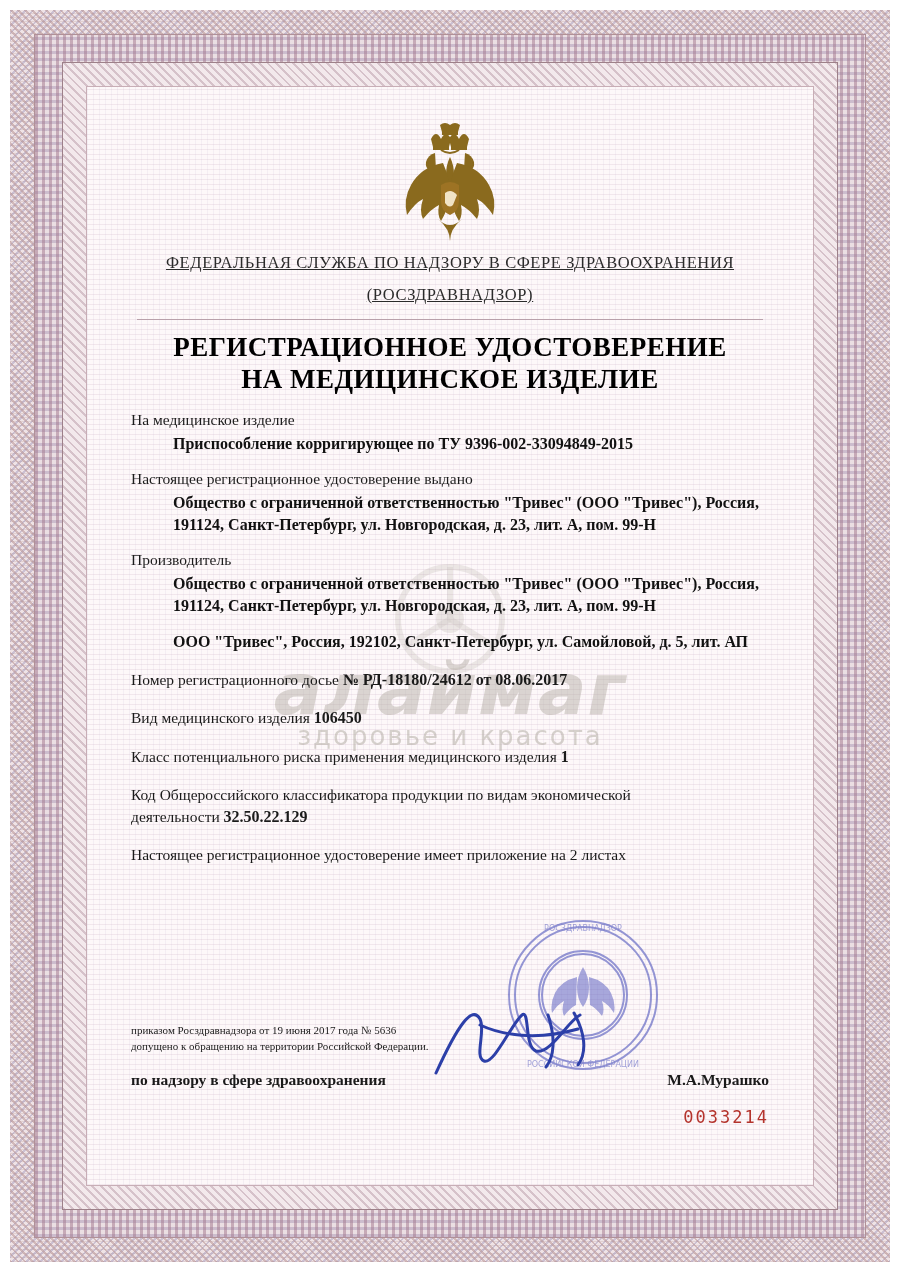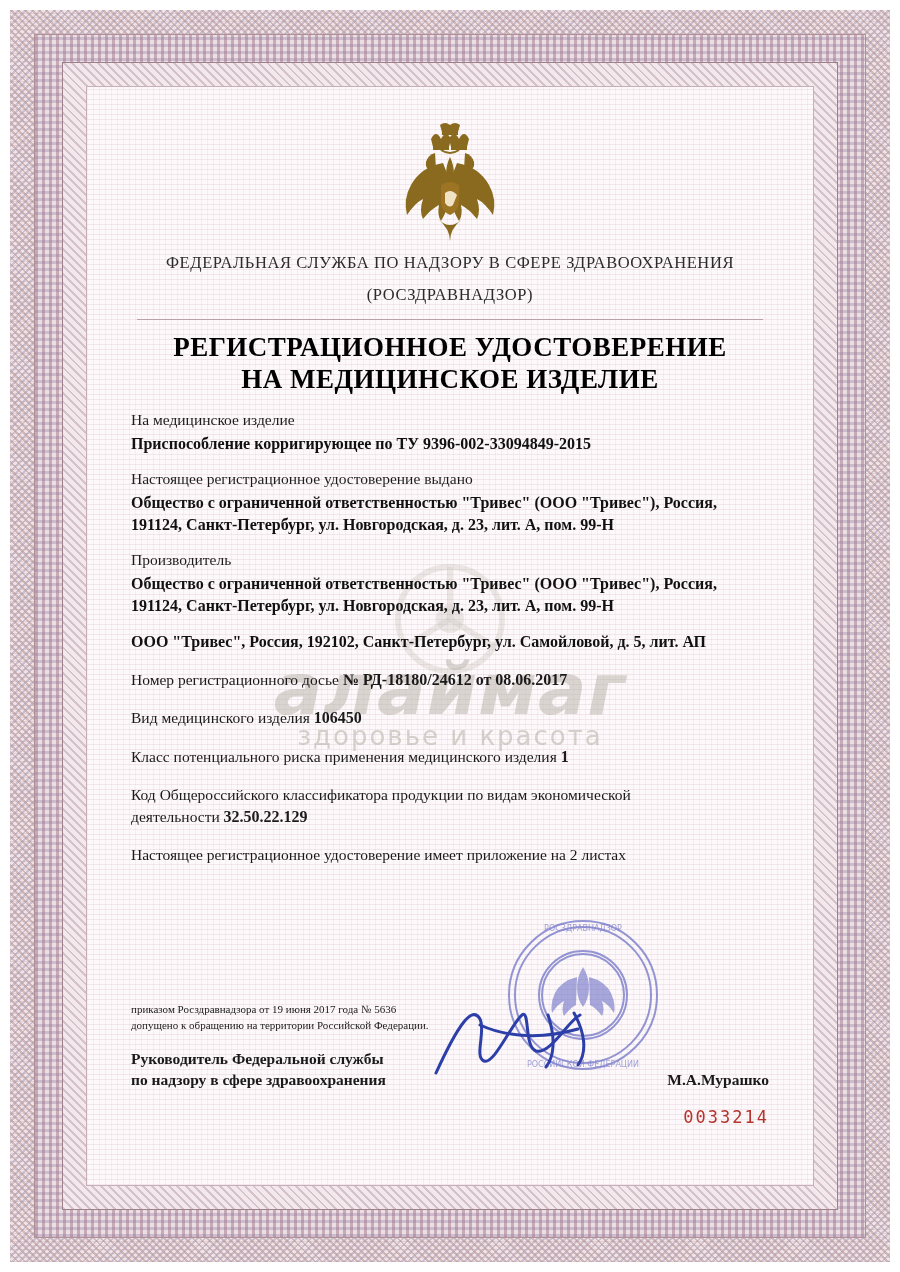--- a/index.html
+++ b/index.html
@@ -125,20 +125,21 @@
     text-align: center;
     margin-top: 36px;
     height: 120px;
   }
   .agency {
     text-align: center;
     font-size: 16.5px;
     letter-spacing: 0.6px;
     color: #2b2b2b;
     margin-top: 10px;
+    text-decoration: underline;
   }
   .agency .line2 {
     display: block;
     margin-top: 12px;
   }
   .rule {
     border: 0;
     border-top: 1px solid #b9a0ab;
     margin: 14px 6px 12px 6px;
   }
@@ -165,20 +166,21 @@
     font-size: 15.5px;
     color: #1d1d1d;
     line-height: 1.35;
   }
   .field .val {
     font-size: 16px;
     font-weight: bold;
     color: #111;
     line-height: 1.38;
     margin-top: 2px;
+    margin-left: 42px;
   }
   .inline { font-size: 15.5px; line-height: 1.4; margin-top: 16px; }
   .inline b { font-size: 16px; }
 
   
   .footer {
     position: absolute;
     left: 44px; right: 44px;
     bottom: 58px;
     z-index: 6;
@@ -377,21 +379,20 @@
       </svg>
     </div>
 
     <div class="footer">
       <div class="order-text">
         <div>приказом Росздравнадзора от 19 июня 2017 года № 5636</div>
         <div>допущено к обращению на территории Российской Федерации.</div>
       </div>
       <div class="sign-row">
         <div class="sign-left">
-          <div>Руководитель Федеральной службы</div>
           <div>по надзору в сфере здравоохранения</div>
         </div>
         <div class="sign-name">М.А.Мурашко</div>
       </div>
       <div class="serial">0033214</div>
     </div>
 
   </div>
 </div>
 

